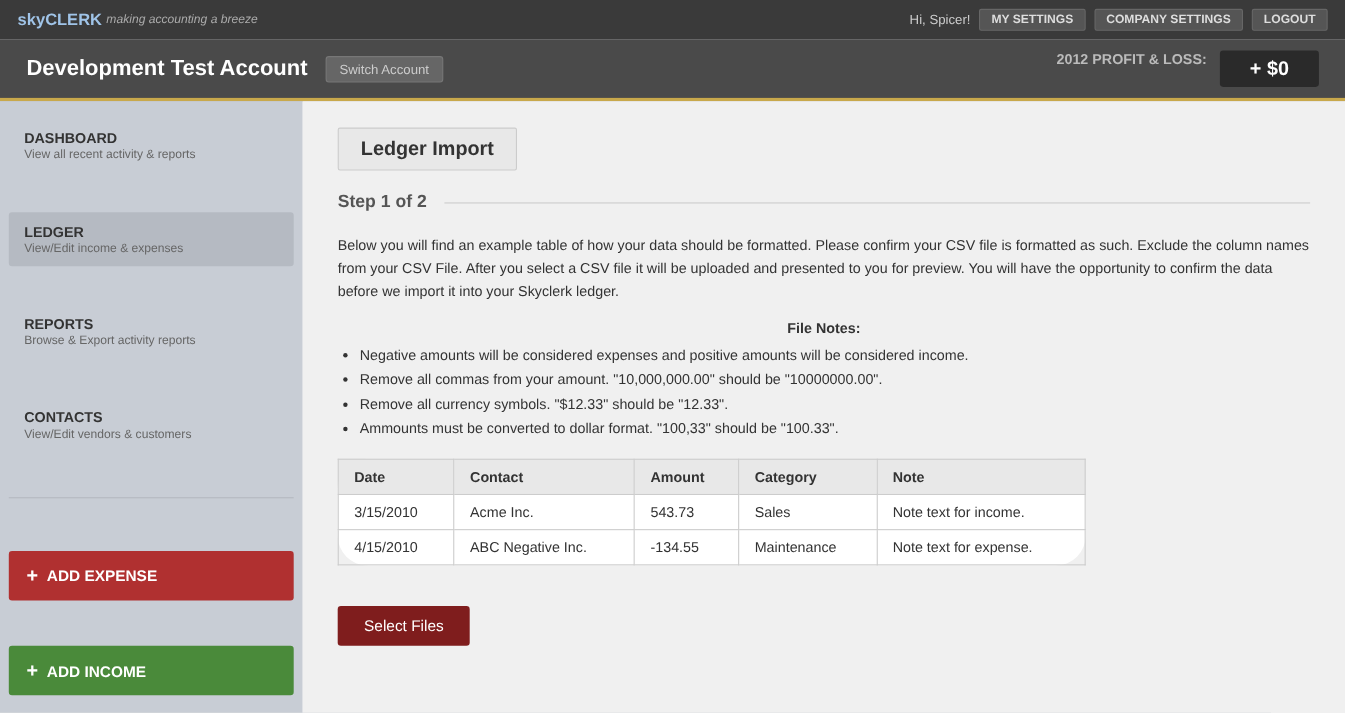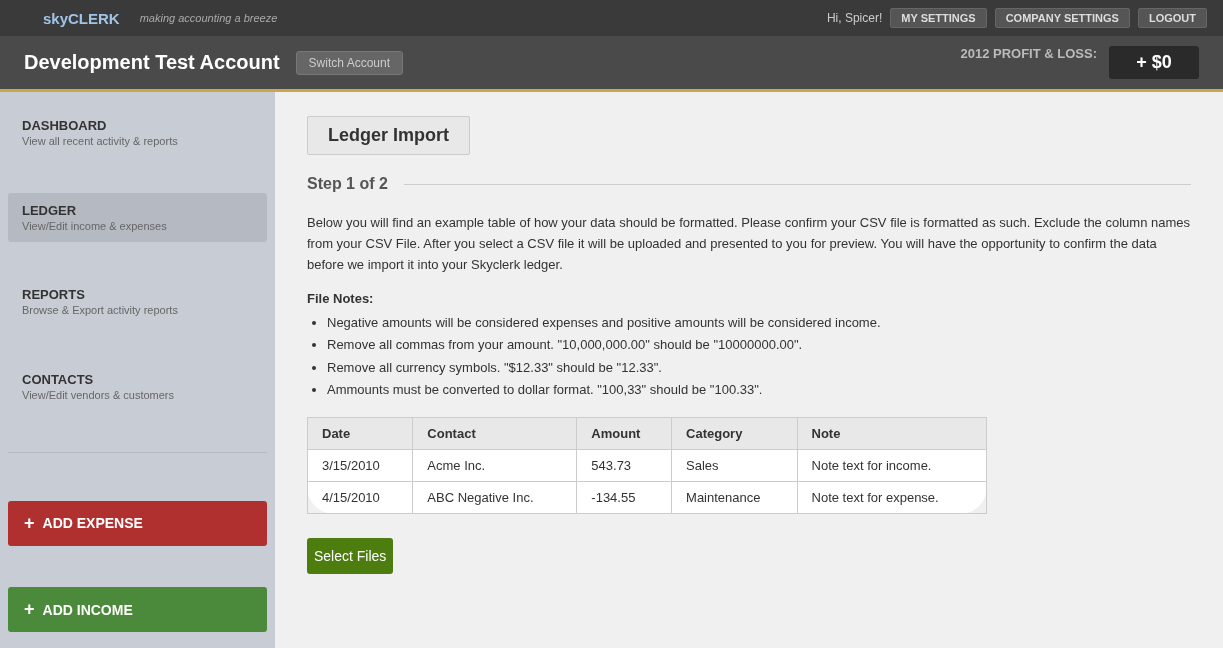--- a/index.html
+++ b/index.html
@@ -7,21 +7,21 @@
 
     
     #top-bar {
       background: #3a3a3a;
       height: 36px;
       display: flex;
       align-items: center;
       justify-content: space-between;
       padding: 0 16px;
     }
-    #top-bar-left { display: flex; align-items: center; gap: 20px; margin-left: 27px; }
+    #top-bar-left { display: flex; align-items: center; gap: 4px; }
     #logo-text { color: #a0c4e8; font-size: 15px; font-weight: bold; }
     #logo-tagline { color: #aaa; font-size: 11px; font-style: italic; }
     #top-bar-right { display: flex; align-items: center; gap: 8px; }
     #hi-user { color: #ccc; font-size: 12px; }
     .top-btn {
       background: #555;
       color: #ddd;
       border: 1px solid #666;
       padding: 3px 10px;
       font-size: 11px;
@@ -130,21 +130,21 @@
       align-items: center;
       gap: 16px;
       margin-bottom: 20px;
     }
     #step-label { font-size: 16px; font-weight: bold; color: #555; white-space: nowrap; }
     #step-divider { flex: 1; height: 1px; background: #ccc; }
 
     #instructions { font-size: 13px; color: #333; line-height: 1.6; margin-bottom: 16px; }
 
     #file-notes { margin-bottom: 16px; }
-    #file-notes-title { font-size: 13px; font-weight: bold; color: #333; margin-bottom: 6px; }
+    #file-notes-title { font-size: 13px; font-weight: bold; color: #333; margin-bottom: 6px; text-align: center; }
     #file-notes ul { padding-left: 20px; }
     #file-notes li { font-size: 13px; color: #333; line-height: 1.7; list-style: disc; }
 
     
     #example-table {
       border-collapse: collapse;
       width: 100%;
       max-width: 680px;
       margin-bottom: 24px;
       background: #fff;
@@ -168,27 +168,28 @@
     }
 
     
     #bottom-section {
       display: flex;
       align-items: center;
       gap: 0;
       position: relative;
     }
     #select-files-btn {
-      background: #4d7c0f;
+      background: #7f1d1d;
       color: #fff;
       border: none;
-      padding: 10px 7px;
+      padding: 10px 24px;
       font-size: 14px;
       cursor: pointer;
       border-radius: 3px;
+      margin-top: 13px;
     }
 
     
     #step2-area {
       display: flex;
       align-items: center;
       gap: 12px;
       margin-left: 16px;
     }
     #arrow-container {

